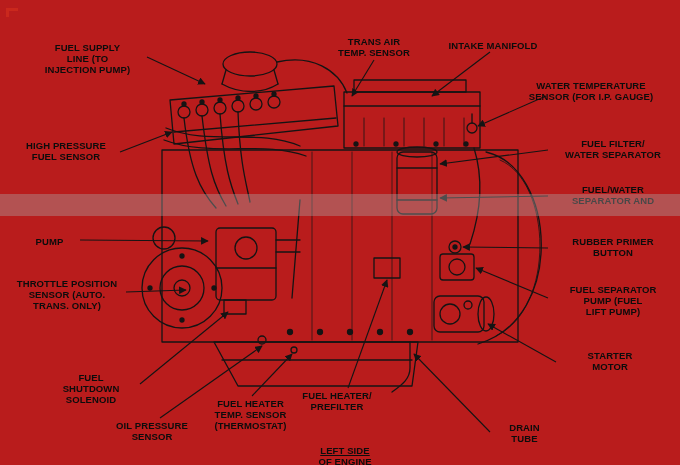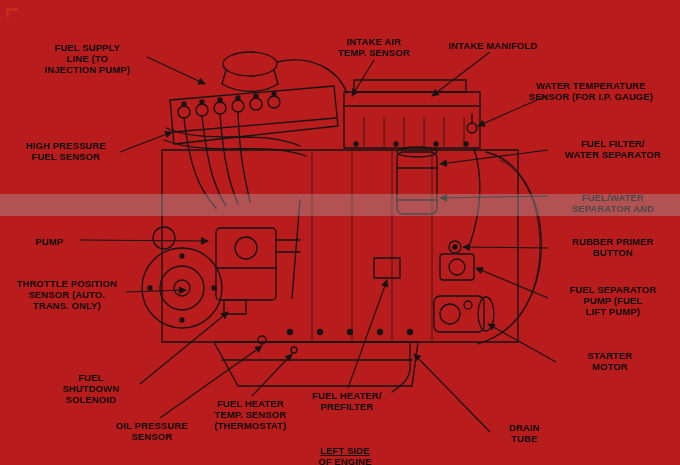--- a/index.html
+++ b/index.html
@@ -173,51 +173,51 @@
       <line x1="160" y1="418" x2="262" y2="346" marker-end="url(#arrow)"></line>
       <line x1="252" y1="396" x2="292" y2="354" marker-end="url(#arrow)"></line>
       <line x1="348" y1="388" x2="387" y2="280" marker-end="url(#arrow)"></line>
       <line x1="490" y1="432" x2="414" y2="354" marker-end="url(#arrow)"></line>
     </g>
   </svg>
 
   <div class="label" style="left:30px;  top:42px;  width:115px;">FUEL SUPPLY
 LINE (TO
 INJECTION PUMP)</div>
-  <div class="label" style="left:328px; top:36px;  width:92px;">INTAKE AIR
+  <div class="label" style="left:328px; top:36px;  width:92px;">TRANS AIR
 TEMP. SENSOR</div>
   <div class="label" style="left:438px; top:40px;  width:110px;">INTAKE MANIFOLD</div>
   <div class="label" style="left:512px; top:80px;  width:158px;">WATER TEMPERATURE
 SENSOR (FOR I.P. GAUGE)</div>
   <div class="label" style="left:16px;  top:140px; width:100px;">HIGH PRESSURE
 FUEL SENSOR</div>
   <div class="label" style="left:552px; top:138px; width:122px;">FUEL FILTER/
 WATER SEPARATOR</div>
-  <div class="label" style="left:552px; top:184px; width:122px;margin-top:8px;">FUEL/WATER
+  <div class="label" style="left:552px; top:184px; width:122px;">FUEL/WATER
 SEPARATOR AND</div>
   <div class="label" style="left:22px;  top:236px; width:55px;">PUMP</div>
   <div class="label" style="left:552px; top:236px; width:122px;">RUBBER PRIMER
 BUTTON</div>
   <div class="label" style="left:12px;  top:278px; width:110px;">THROTTLE POSITION
 SENSOR (AUTO.
 TRANS. ONLY)</div>
   <div class="label" style="left:552px; top:284px; width:122px;">FUEL SEPARATOR
 PUMP (FUEL
 LIFT PUMP)</div>
   <div class="label" style="left:560px; top:350px; width:100px;">STARTER
 MOTOR</div>
   <div class="label" style="left:46px;  top:372px; width:90px;">FUEL
 SHUTDOWN
 SOLENOID</div>
   <div class="label" style="left:102px; top:420px; width:100px;">OIL PRESSURE
 SENSOR</div>
   <div class="label" style="left:198px; top:398px; width:105px;">FUEL HEATER
 TEMP. SENSOR
 (THERMOSTAT)</div>
-  <div class="label" style="left:302px; top:390px; width:90px;">FUEL HEATER/
+  <div class="label" style="left:292px; top:390px; width:90px;">FUEL HEATER/
 PREFILTER</div>
   <div class="label underline" style="left:300px; top:424px; width:90px;margin-top:21px;">LEFT SIDE
 OF ENGINE</div>
   <div class="label" style="left:492px; top:422px; width:65px;">DRAIN
 TUBE</div>
 
   <div class="watermark-band"></div>
 
 </div>
 

